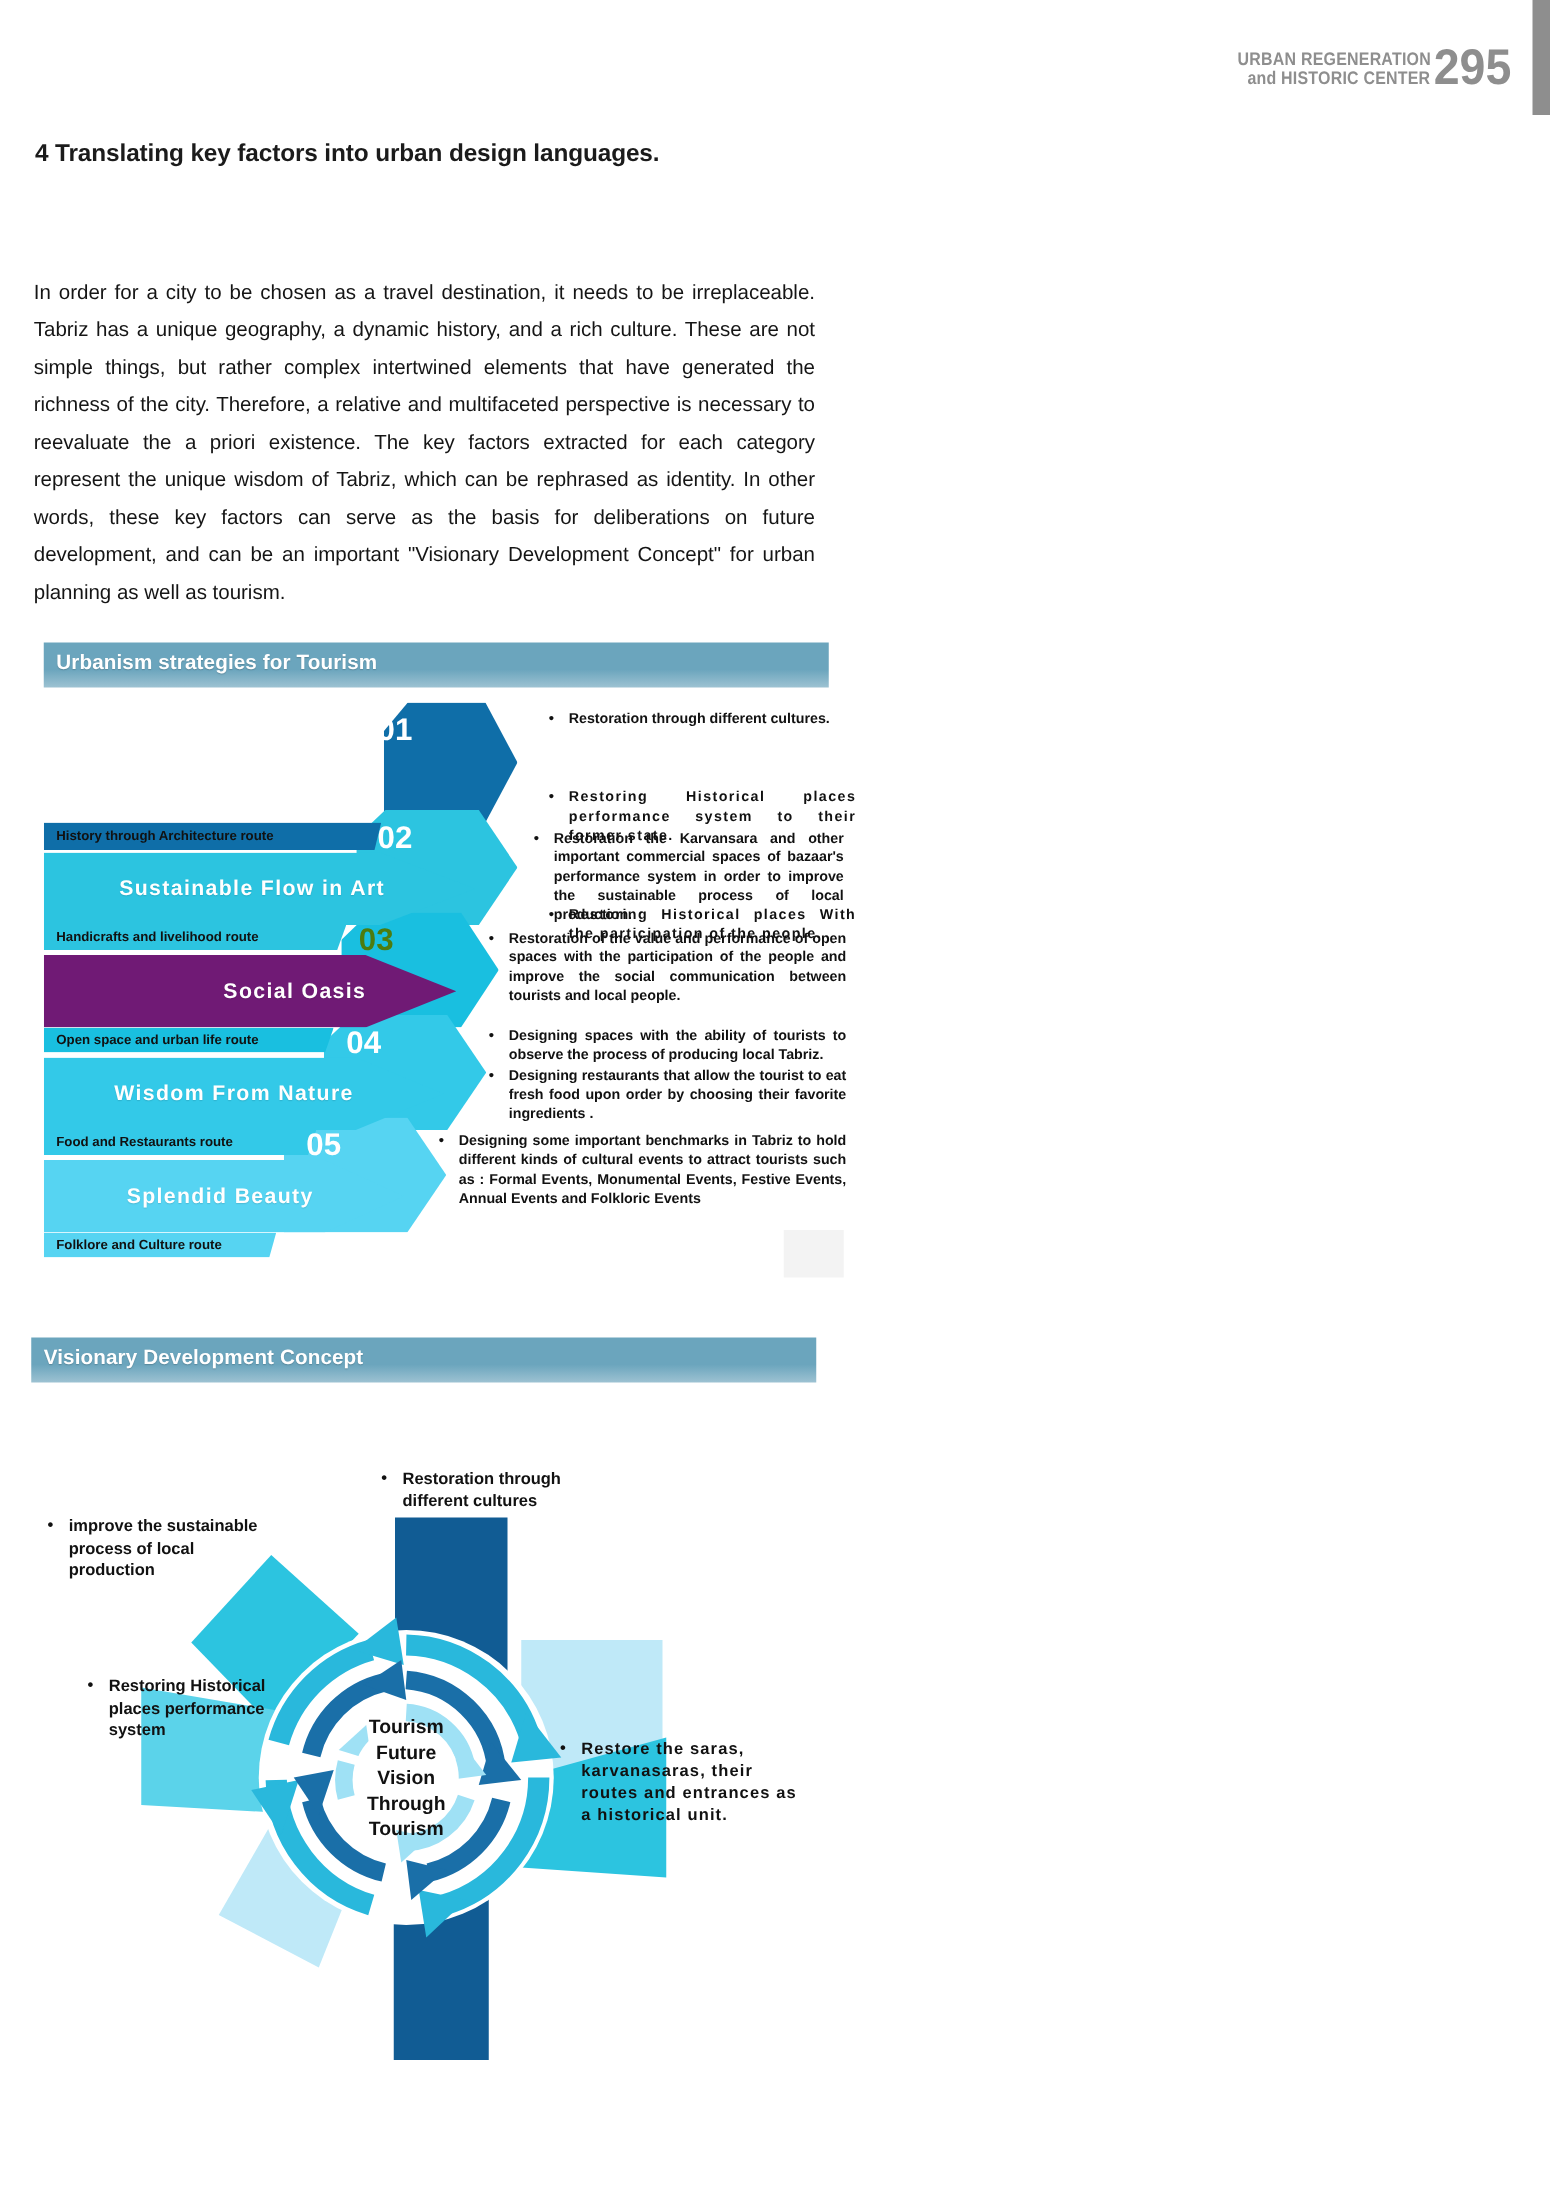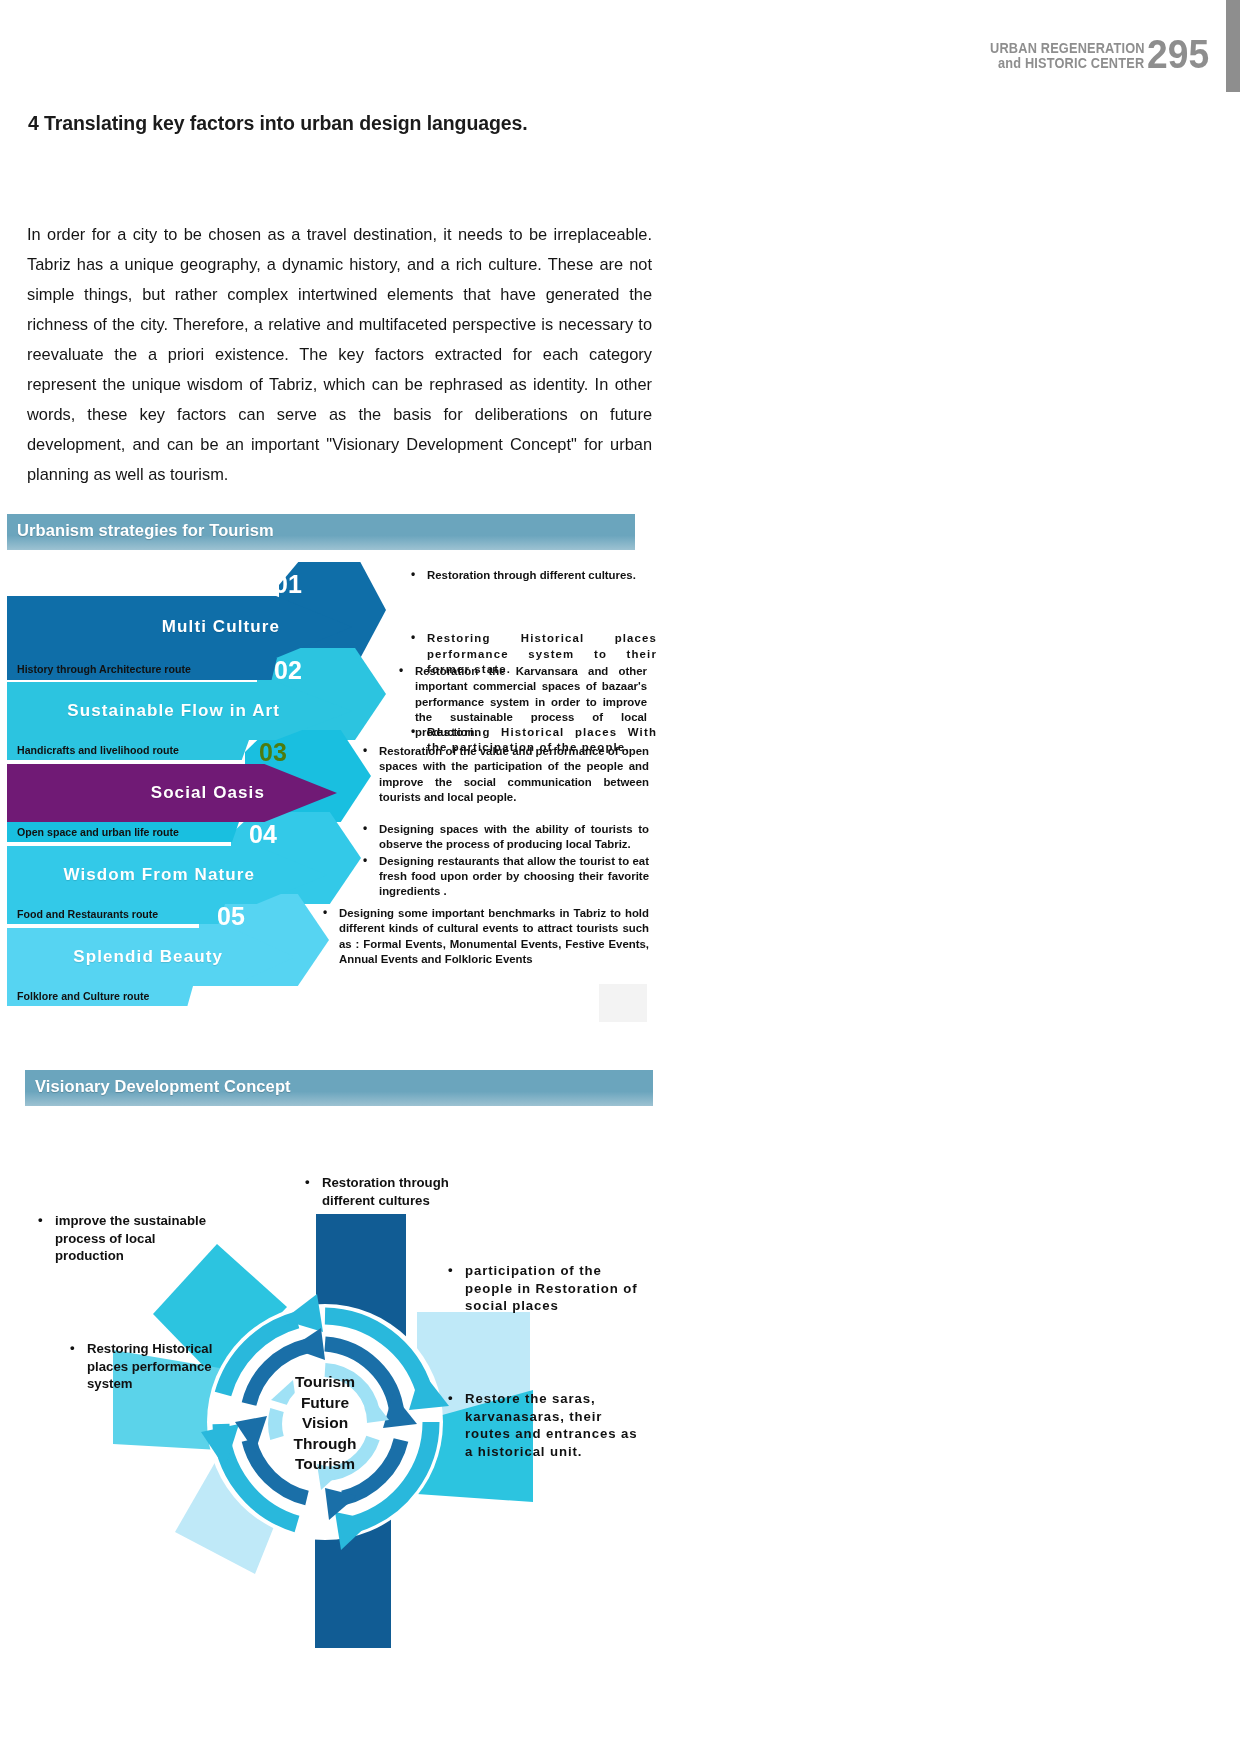--- a/index.html
+++ b/index.html
@@ -25,21 +25,21 @@
   
   .section-title{
     position:absolute;left:28px;top:112px;width:660px;
     font-size:19.5px;font-weight:bold;color:#1b1b1b;letter-spacing:-.1px;
   }
   .body-copy{
     position:absolute;left:27px;top:175px;width:625px;
     font-size:16.4px;line-height:30px;color:#151515;text-align:justify;margin-top:44px;
   }
   
-  .fig1{position:absolute;left:7px;top:514px;width:628px;height:500px;}
+  .fig1{position:absolute;left:35px;top:514px;width:628px;height:500px;}
   .banner{
     position:relative;width:100%;height:36px;
     background:linear-gradient(180deg,#6ba5bd 0%,#6ba5bd 60%,#9dc2d2 100%);
   }
   .banner-text{
     position:absolute;left:10px;top:7px;color:#ffffff;font-size:16.5px;
     font-weight:bold;letter-spacing:.1px;
     text-shadow:0 1px 1px rgba(0,0,0,.18);
   }
   .arrows{position:absolute;left:0;top:40px;width:390px;height:460px;}
@@ -90,23 +90,20 @@
 </div>
 
 <div class="section-title">4 Translating key factors into urban design languages.</div>
 <div class="body-copy">In order for a city to be chosen as a travel destination, it needs to be irreplaceable.  Tabriz has a unique geography, a dynamic history, and a rich culture. These are not simple things, but rather complex intertwined elements that have generated the   richness of the city. Therefore, a relative and multifaceted perspective is necessary to reevaluate the a priori existence. The key factors extracted for each category represent the unique wisdom of Tabriz, which can be rephrased as identity. In other words, these key factors can serve as the basis for deliberations on future development, and can be an important "Visionary Development Concept" for urban planning as well as tourism.</div>
 
 <div class="fig1">
   <div class="banner">
     <div class="banner-text">Urbanism strategies for Tourism</div>
   </div>
   <div class="arrows" id="arrowStack">
-      <div class="arr-main" style="top: 42px; width: 345px; height: 62px; background: rgb(15, 110, 168);">
-        <div class="arr-title" style="font-size: 17px;">Multi  Culture</div>
-      </div>
       <div style="position: absolute; left: 267px; top: 16px; font-size: 25px; font-weight: bold; color: rgb(255, 255, 255);">01</div>
       <div style="position: absolute; left: 272px; top: 8px; width: 107px; height: 96px; background: rgb(15, 110, 168); clip-path: polygon(18% 0px, 76% 0px, 100% 50%, 76% 100%, 0px 100%, 0px 24%); z-index: -1;"></div>
       <div class="arr-route" style="top: 104px; height: 22px; width: 260px; background: rgb(15, 110, 168); clip-path: polygon(0px 0px, 100% 0px, 98% 100%, 0px 100%);">
         <span>History through Architecture route</span>
       </div>
       <div class="arr-main" style="top: 128px; width: 345px; height: 58px; background: rgb(44, 196, 224);">
         <div class="arr-title" style="font-size: 17px;">Sustainable Flow in Art</div>
       </div>
       <div style="position: absolute; left: 267px; top: 102px; font-size: 25px; font-weight: bold; color: rgb(255, 255, 255);">02</div>
       <div style="position: absolute; left: 250px; top: 94px; width: 129px; height: 92px; background: rgb(44, 196, 224); clip-path: polygon(18% 0px, 76% 0px, 100% 50%, 76% 100%, 0px 100%, 0px 24%); z-index: -1;"></div>
@@ -252,25 +249,20 @@
           <li>improve the sustainable process of local production</li>
         </ul>
     </div>
 
     <div class="lbl" style="left:275px;top:52px;width:200px;">
       <ul>
           <li>Restoration through different cultures</li>
         </ul>
     </div>
 
-    <div class="lbl sp" style="left:418px;top:140px;width:200px;">
-      <ul>
-          <li>participation of the people in Restoration of social places</li>
-        </ul>
-    </div>
 
     <div class="lbl" style="left:40px;top:218px;width:180px;">
       <ul>
           <li>Restoring Historical places performance system</li>
         </ul>
     </div>
 
     <div class="lbl sp" style="left:418px;top:268px;width:196px;">
       <ul>
           <li>Restore the saras, karvanasaras, their routes and entrances as a historical unit.</li>

